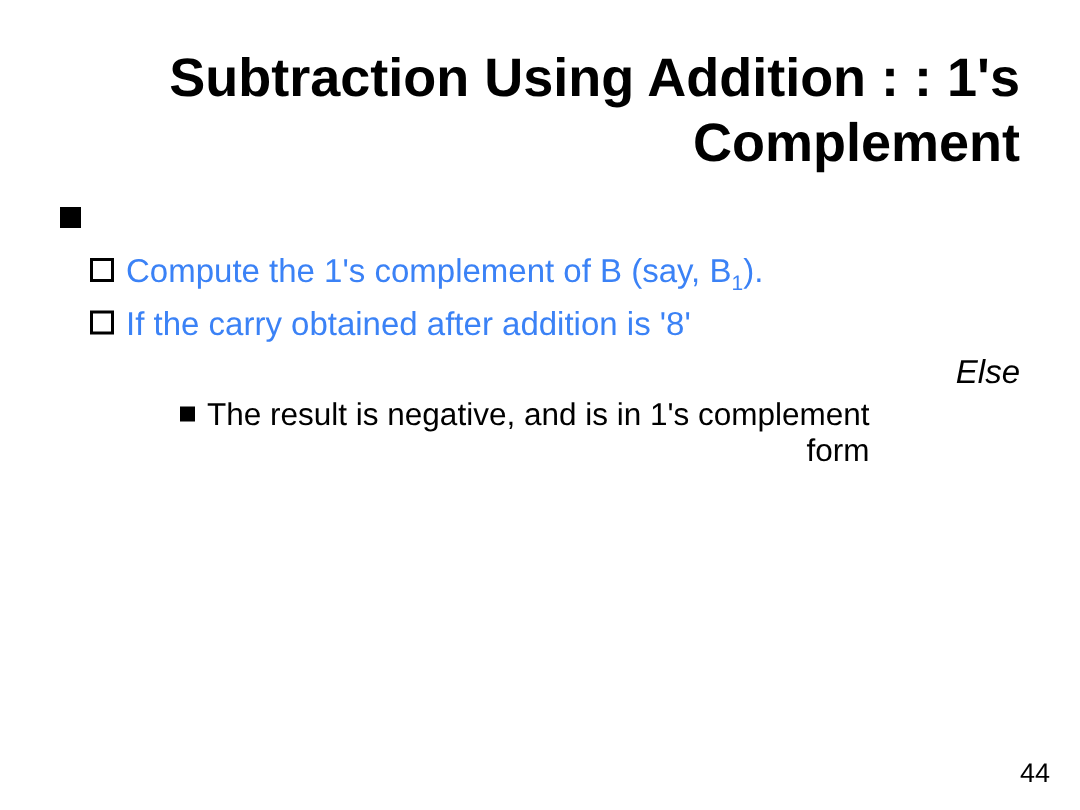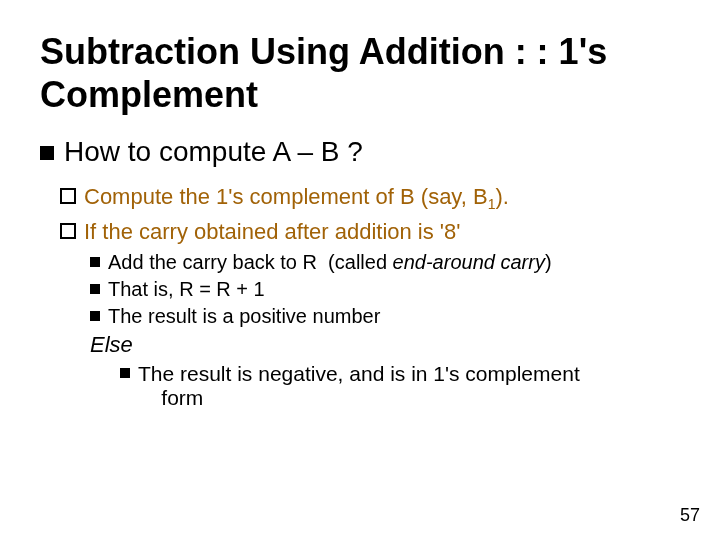--- a/index.html
+++ b/index.html
@@ -16,20 +16,21 @@
       overflow: hidden;
       position: relative;
     }
 
     .slide {
       width: 720px;
       height: 540px;
       background: #ffffff;
       padding: 30px 40px 20px 40px;
       position: relative;
+      text-align: right;
     }
 
     .title {
       font-size: 36px;
       font-weight: bold;
       color: #000000;
       line-height: 1.2;
       margin-bottom: 20px;
     }
 
@@ -50,21 +51,21 @@
       flex-shrink: 0;
       margin-top: 2px;
     }
 
     .content-list {
       padding-left: 20px;
     }
 
     .content-item {
       font-size: 22px;
-      color: #a16207;
+      color: #3b82f6;
       margin-bottom: 6px;
       display: flex;
       align-items: flex-start;
       gap: 8px;
     }
 
     .square-bullet {
       display: inline-block;
       width: 16px;
       height: 16px;
@@ -136,61 +137,42 @@
   </style>
 </head>
 <body>
 
 <div class="slide">
 
   <div class="title">Subtraction Using Addition : : 1's Complement</div>
 
   <div class="section-heading">
     <span class="bullet-square"></span>
-    <span>How to compute A – B ?</span>
   </div>
 
   <div class="content-list">
 
     <div class="content-item">
       <span class="square-bullet"></span>
       <span>Compute the 1's complement of B (say, B<sub>1</sub>).</span>
     </div>
 
 
     <div class="content-item">
       <span class="square-bullet"></span>
       <span>If the carry obtained after addition is '8'</span>
     </div>
 
-    <div class="sub-list">
-
-      <div class="sub-item">
-        <span class="filled-square"></span>
-        <span>Add the carry back to R &nbsp;(called <em>end-around carry</em>)</span>
-      </div>
-
-      <div class="sub-item">
-        <span class="filled-square"></span>
-        <span>That is, R = R + 1</span>
-      </div>
-
-      <div class="sub-item">
-        <span class="filled-square"></span>
-        <span>The result is a positive number</span>
-      </div>
-
-    </div>
 
     <div class="else-label">Else</div>
 
     <div class="else-sub-list">
       <div class="else-sub-item">
         <span class="filled-square"></span>
         <span>The result is negative, and is in 1's complement<br>&nbsp;&nbsp;&nbsp;&nbsp;form</span>
       </div>
     </div>
 
   </div>
 
-  <div class="page-number">57</div>
+  <div class="page-number">44</div>
 
 </div>
 
 </body></html>

